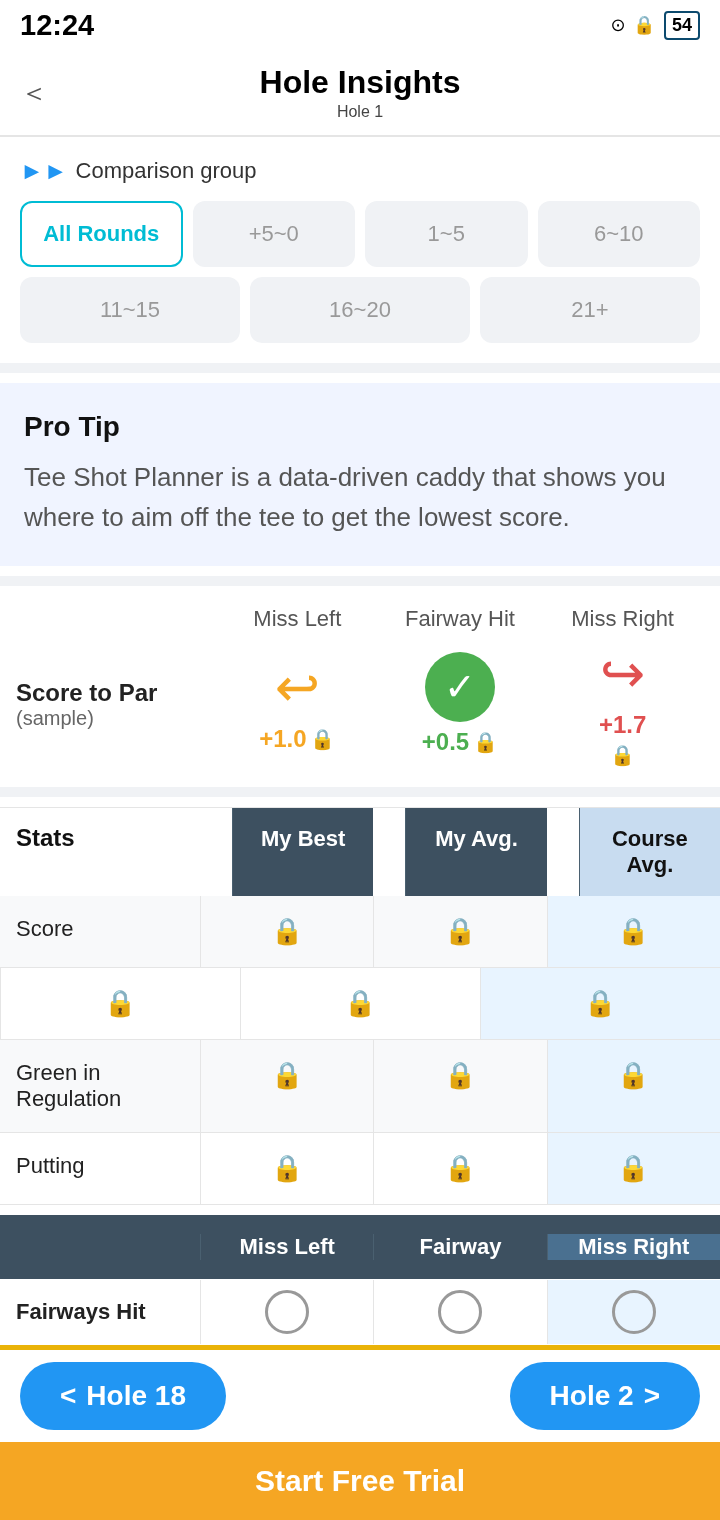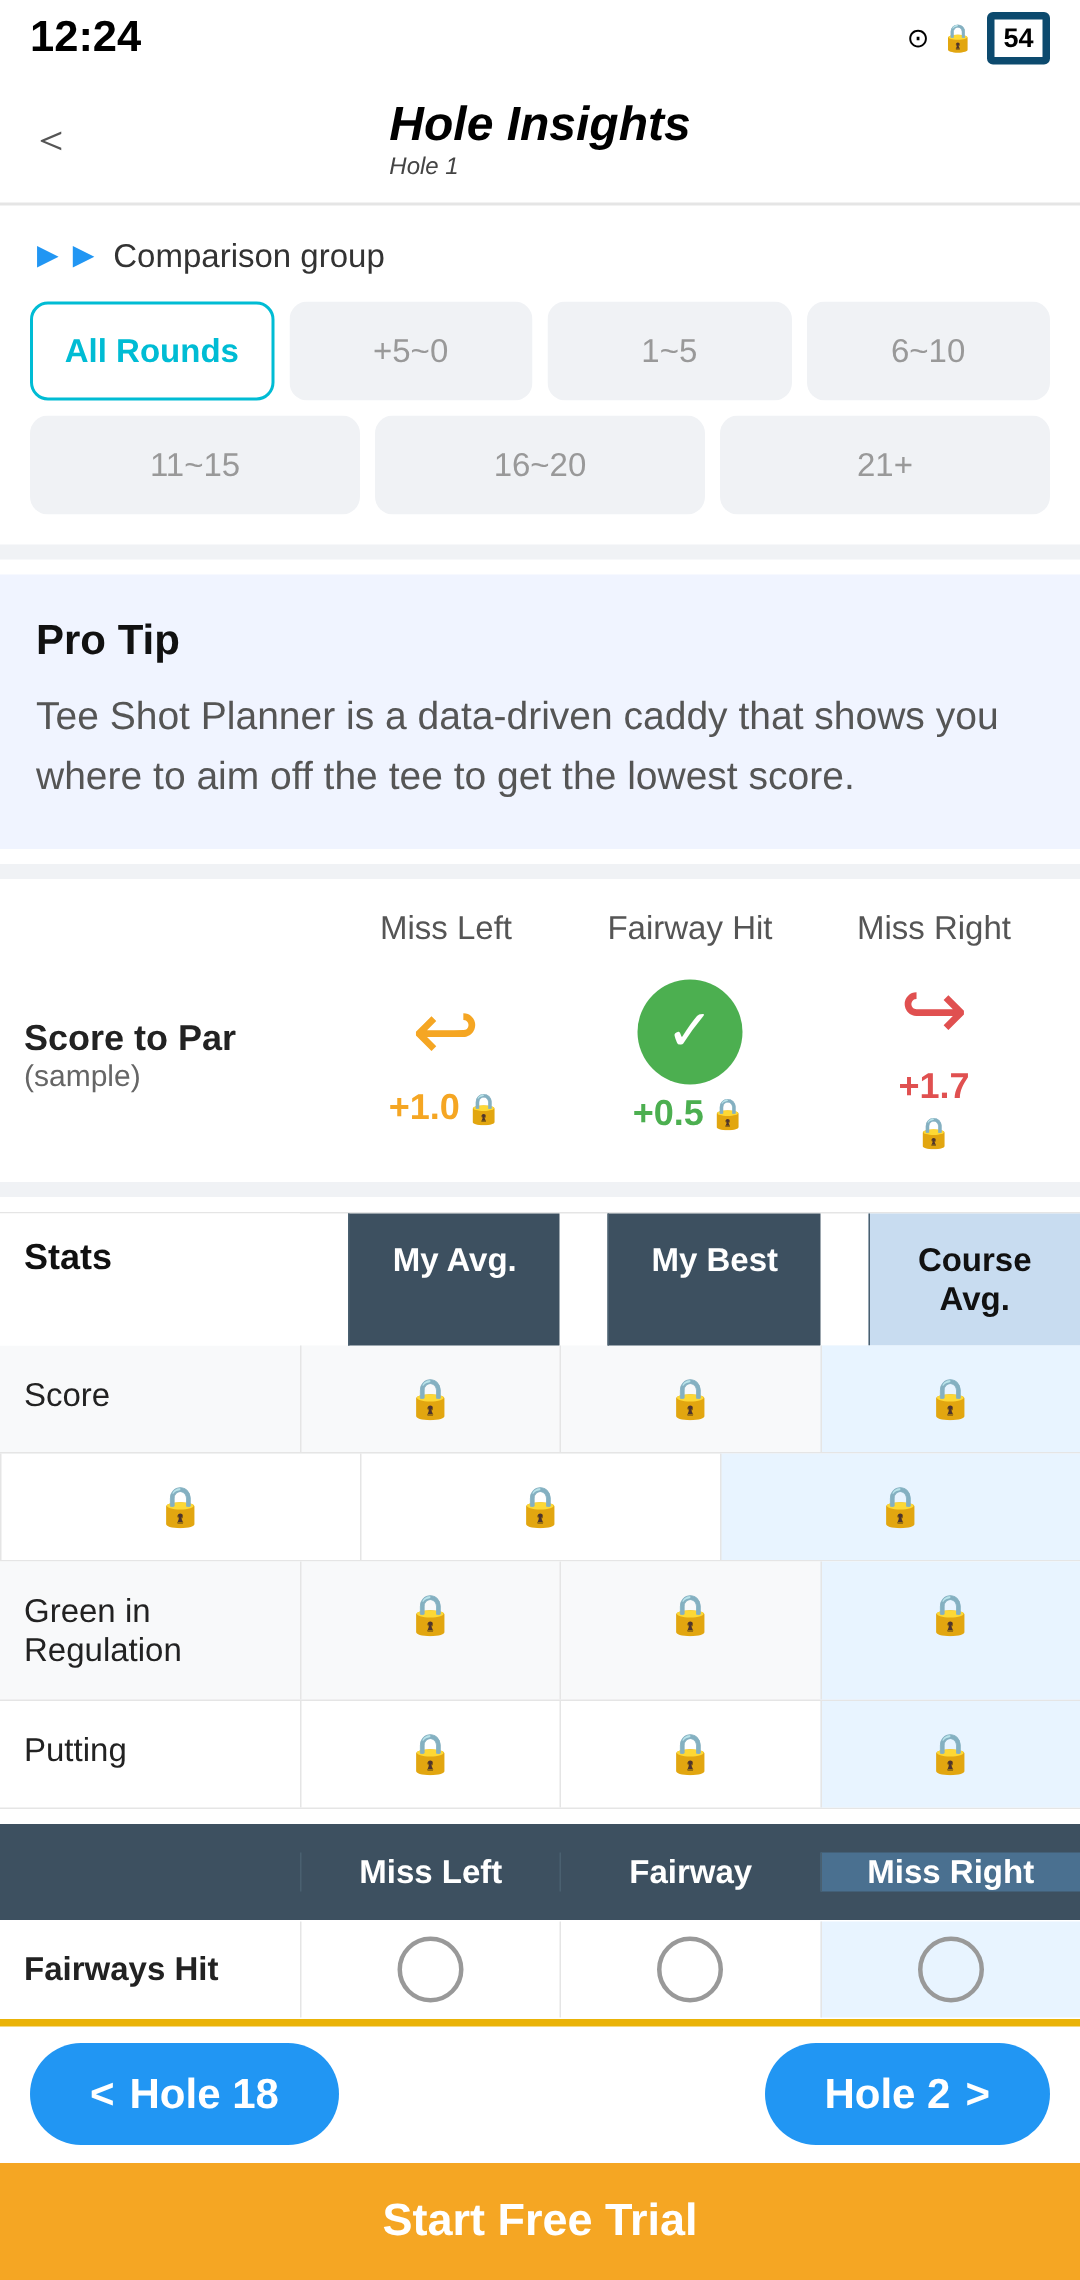--- a/index.html
+++ b/index.html
@@ -26,21 +26,21 @@
       font-size: 29px;
       font-weight: 600;
     }
     .status-right {
       display: flex;
       align-items: center;
       gap: 8px;
       font-size: 18px;
     }
     .battery-box {
-      border: 5px solid #0c4a6e;
+      border: 2px solid #0c4a6e;
       border-radius: 4px;
       padding: 2px 6px;
       font-size: 18px;
       font-weight: 600;
       position: relative;
     }
 
     
     .header {
       display: flex;
@@ -53,22 +53,21 @@
     .back-btn {
       position: absolute;
       left: 20px;
       font-size: 28px;
       color: #555;
       cursor: pointer;
       background: none;
       border: none;
     }
     .header-center {
-      text-align: left;
-      font-style: italic;
+      text-align: center;
     }
     .header-title {
       font-size: 32px;
       font-weight: 700;
       color: #000;
     }
     .header-subtitle {
       font-size: 16px;
       color: #444;
       margin-top: 2px;
@@ -476,22 +475,22 @@
       </div>
     </div>
   </div>
 </div>
 
 <div class="section-divider"></div>
 
 <div class="stats-section">
   <div class="stats-header-row">
     <div class="stats-label-col">Stats</div>
+    <div class="stats-col-header">My Best</div>
     <div class="stats-col-header">My Avg.</div>
-    <div class="stats-col-header">My Best</div>
     <div class="stats-col-header highlight">Course Avg.</div>
   </div>
 
   <div class="stats-data-row">
     <div class="row-label">Score</div>
     <div class="row-cell">🔒</div>
     <div class="row-cell">🔒</div>
     <div class="row-cell highlight-col">🔒</div>
   </div>
 

